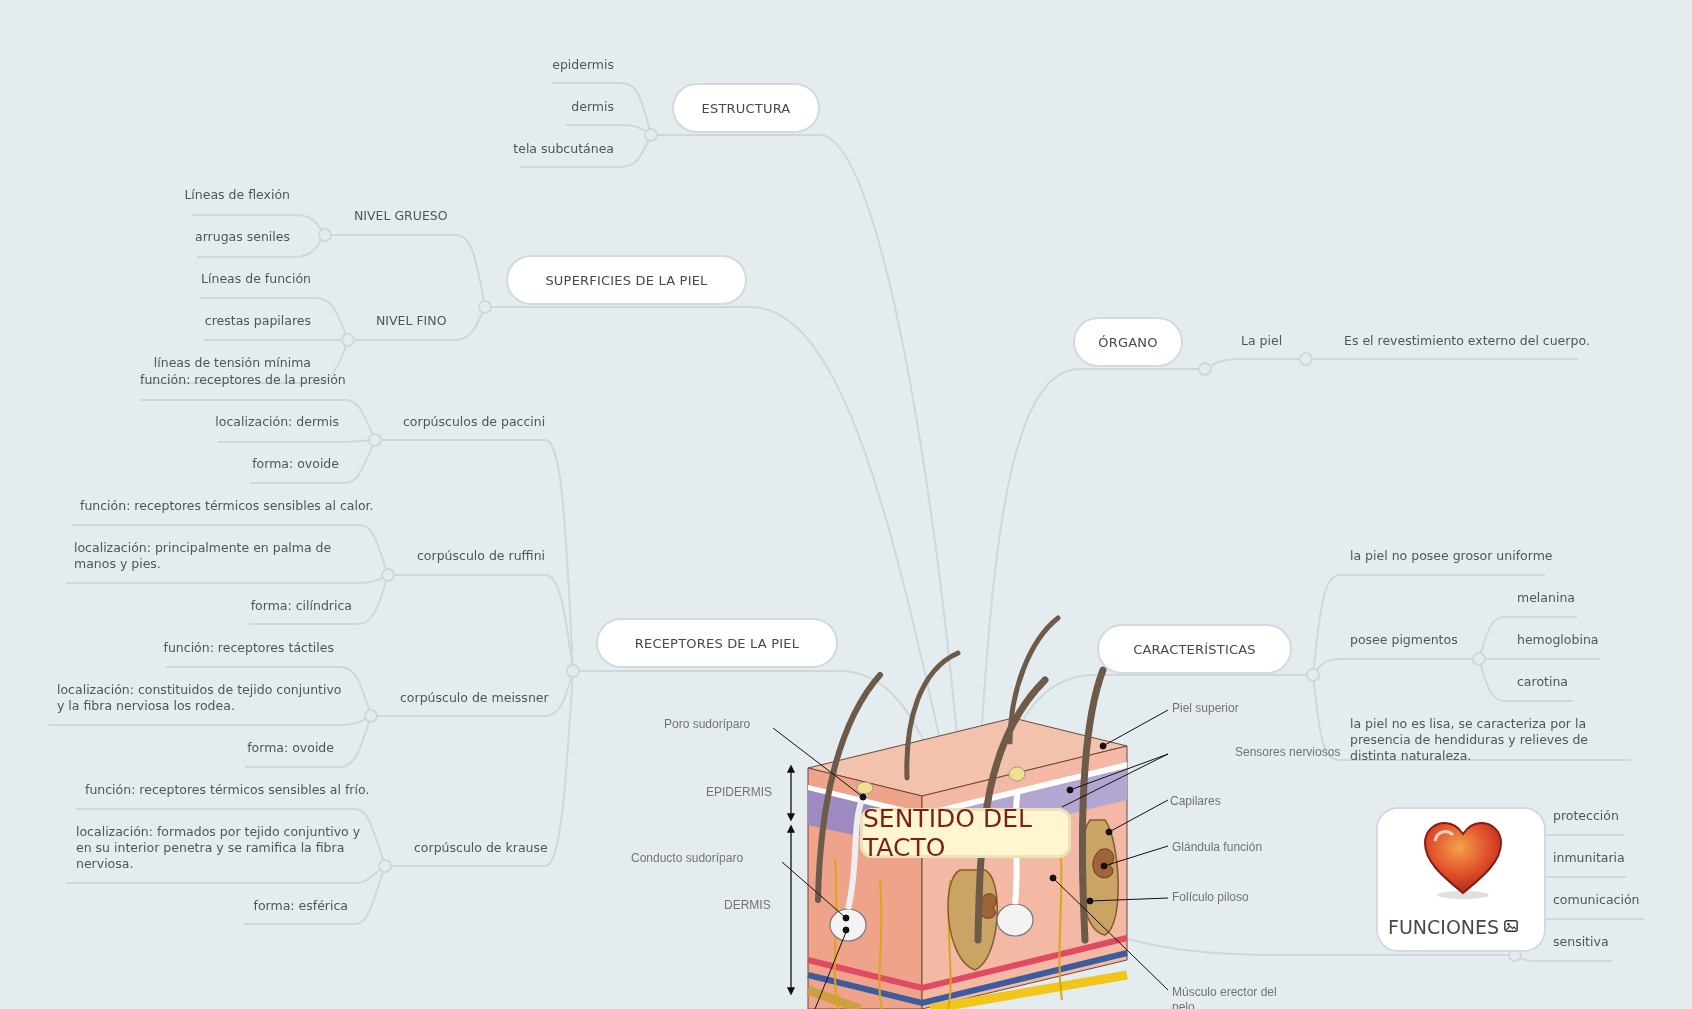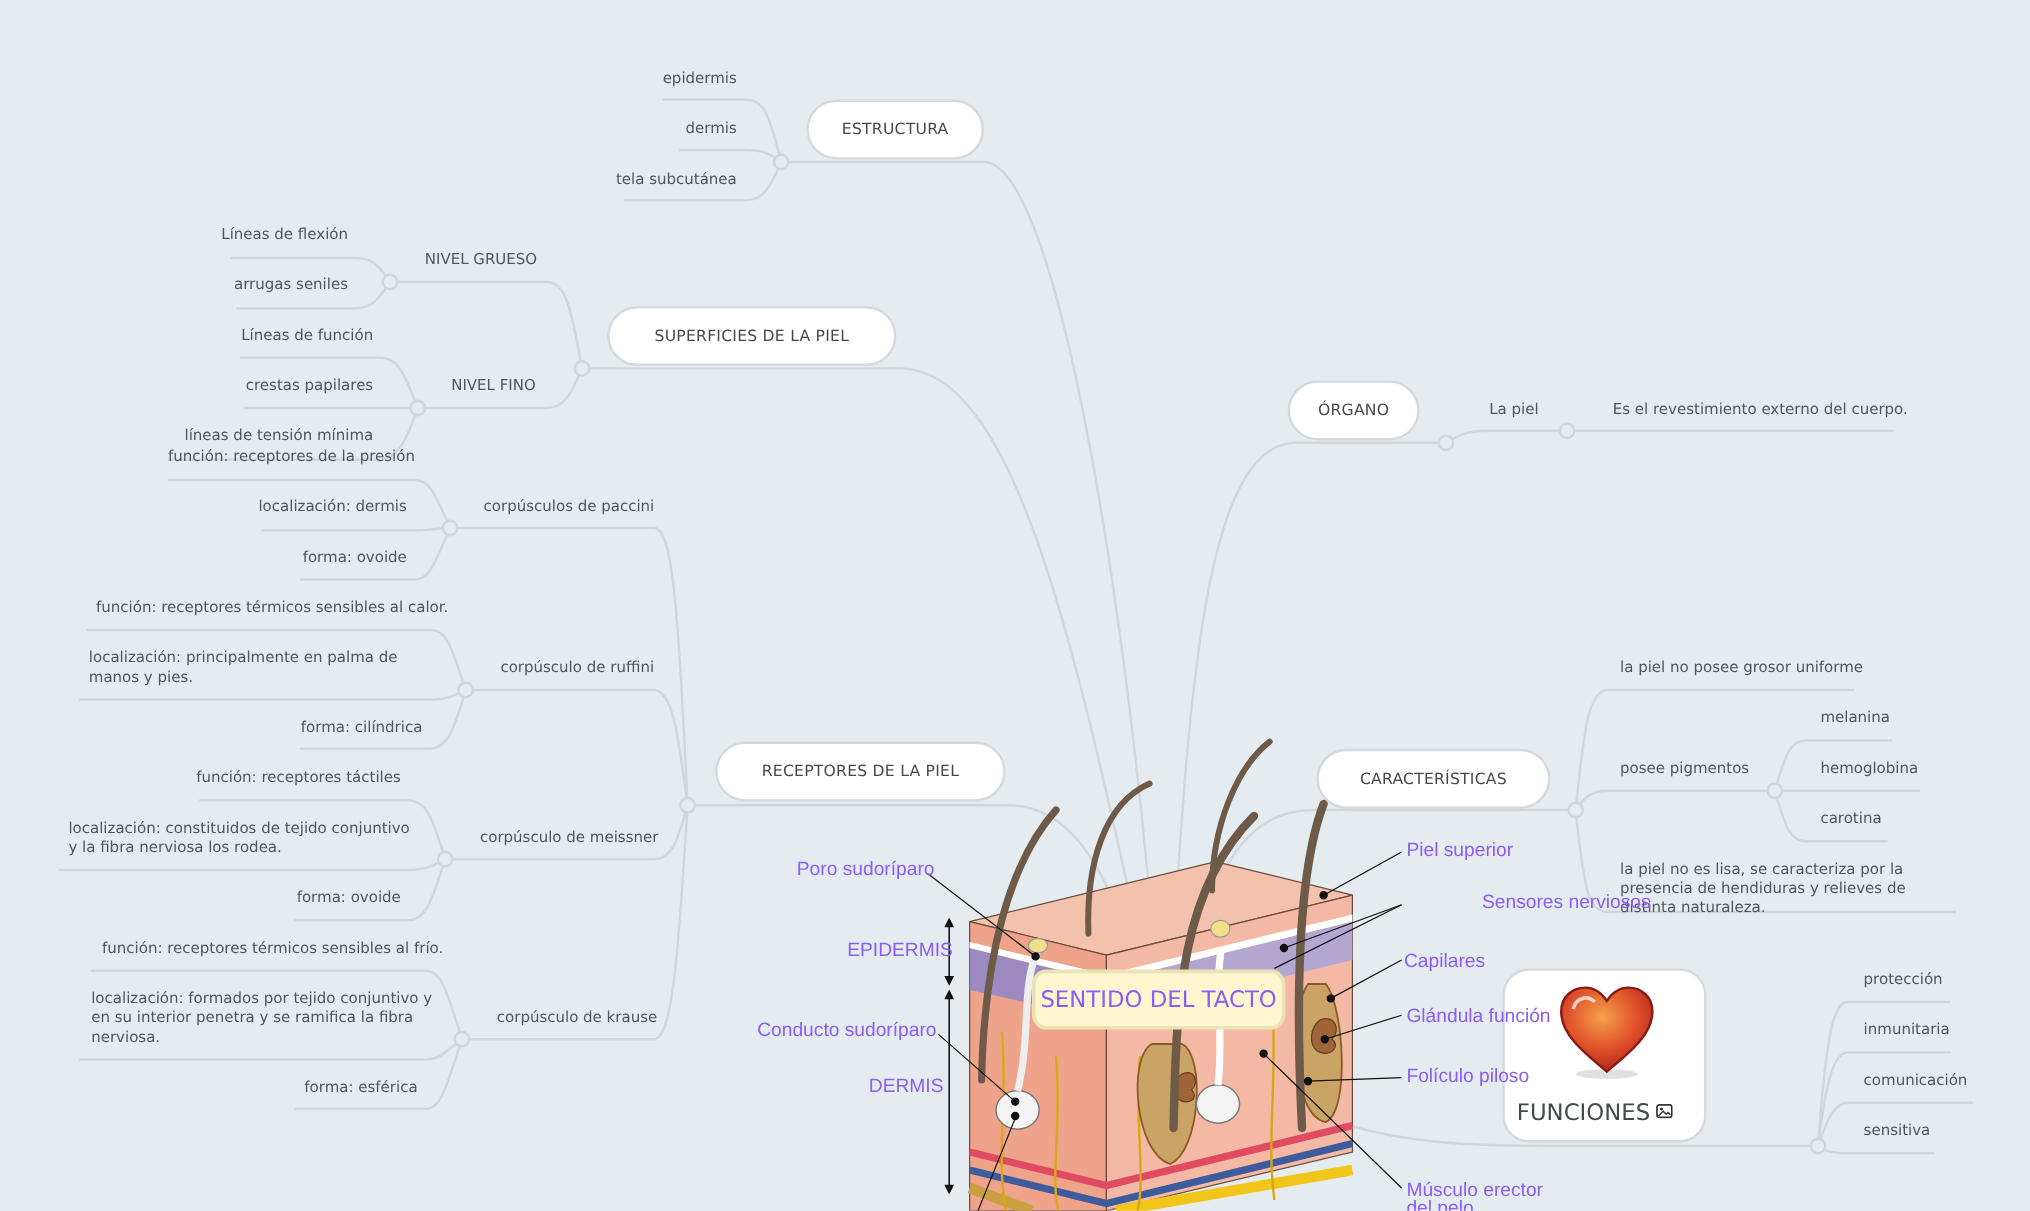--- a/index.html
+++ b/index.html
@@ -2,26 +2,26 @@
 <html><head>
 <meta charset="utf-8">
 <style>
   html,body{margin:0;padding:0;}
   body{width:1692px;height:1009px;background:#e5ecf0;position:relative;overflow:hidden;font-family:"DejaVu Sans","Liberation Sans",sans-serif;}
   #links{position:absolute;left:0;top:0;width:1692px;height:1009px;}
   .lbl{position:absolute;font-size:12.5px;color:#505559;white-space:nowrap;line-height:16px;}
   .lbl.r{text-align:right;}
   .lbl.multi{white-space:normal;}
   .pill{position:absolute;background:#fff;border:2px solid #d2dadf;border-radius:26px;color:#45494c;font-size:13px;display:flex;align-items:center;justify-content:center;box-sizing:border-box;letter-spacing:0.2px;}
-  .center{position:absolute;background:#fdf6cf;border:3px solid #ebe3b5;border-radius:12px;color:#8b5cf6;font-size:19px;display:flex;align-items:center;justify-content:center;box-sizing:border-box;z-index:5;}
+  .center{position:absolute;background:#fdf6cf;border:3px solid #ebe3b5;border-radius:12px;color:#7f1d1d;font-size:25px;display:flex;align-items:center;justify-content:center;box-sizing:border-box;z-index:5;}
   .card{position:absolute;background:#fff;border:2px solid #d2dadf;border-radius:22px;box-sizing:border-box;}
   .card .title{position:absolute;left:10px;bottom:12px;font-size:19px;color:#45494c;}
   .card .imgicon{position:absolute;right:26px;bottom:18px;width:14px;height:12px;}
   .illus{position:absolute;left:0;top:0;width:1692px;height:1009px;pointer-events:none;}
-  .ann{position:absolute;font-family:"Liberation Sans",sans-serif;font-size:16px;color:#8b5cf6;white-space:nowrap;line-height:15px;z-index:4;}
+  .ann{position:absolute;font-family:"Liberation Sans",sans-serif;font-size:12px;color:#737373;white-space:nowrap;line-height:15px;z-index:4;}
 </style>
 </head>
 <body>
 
 <svg id="links" viewBox="0 0 1692 1009" xmlns="http://www.w3.org/2000/svg">
   <g fill="none" stroke="#cfd7dc" stroke-width="2">
 
     <path d="M965 830 C940 500 880 135 820 135 L651 135"></path>
     <path d="M651 135 C640 90 635 83 620 83 L552 83"></path>
     <path d="M651 135 C640 127 635 125 620 125 L566 125"></path>
@@ -235,21 +235,21 @@
 <div class="pill" style="left:1097px;top:624px;width:195px;height:50px;">
   <span>CARACTERÍSTICAS</span>
 </div>
 <div class="lbl" style="left:1350px;top:548px;">la piel no posee grosor uniforme</div>
 <div class="lbl" style="left:1350px;top:632px;">posee pigmentos</div>
 <div class="lbl" style="left:1517px;top:590px;">melanina</div>
 <div class="lbl" style="left:1517px;top:632px;">hemoglobina</div>
 <div class="lbl" style="left:1517px;top:674px;">carotina</div>
 <div class="lbl multi" style="left:1350px;top:716px;width:285px;">la piel no es lisa, se caracteriza por la presencia de hendiduras y relieves de distinta naturaleza.</div>
 
-<div class="card" style="left:1252px;top:807px;width:170px;height:145px;">
+<div class="card" style="left:1376px;top:807px;width:170px;height:145px;">
   <svg style="position:absolute;left:43px;top:10px;" width="84" height="82" viewBox="0 0 84 82">
     <defs>
       <radialGradient id="hg" cx="45%" cy="35%" r="70%">
         <stop offset="0%" stop-color="#f5a24a"></stop>
         <stop offset="55%" stop-color="#e0502a"></stop>
         <stop offset="100%" stop-color="#a8201a"></stop>
       </radialGradient>
     </defs>
     <ellipse cx="42" cy="76" rx="26" ry="4" fill="#ccc" opacity="0.6"></ellipse>
     <path d="M42 74 C20 56 4 42 4 24 C4 11 14 4 24 4 C32 4 38 9 42 15 C46 9 52 4 60 4 C70 4 80 11 80 24 C80 42 64 56 42 74 Z" fill="url(#hg)" stroke="#8a1a12" stroke-width="2"></path>

